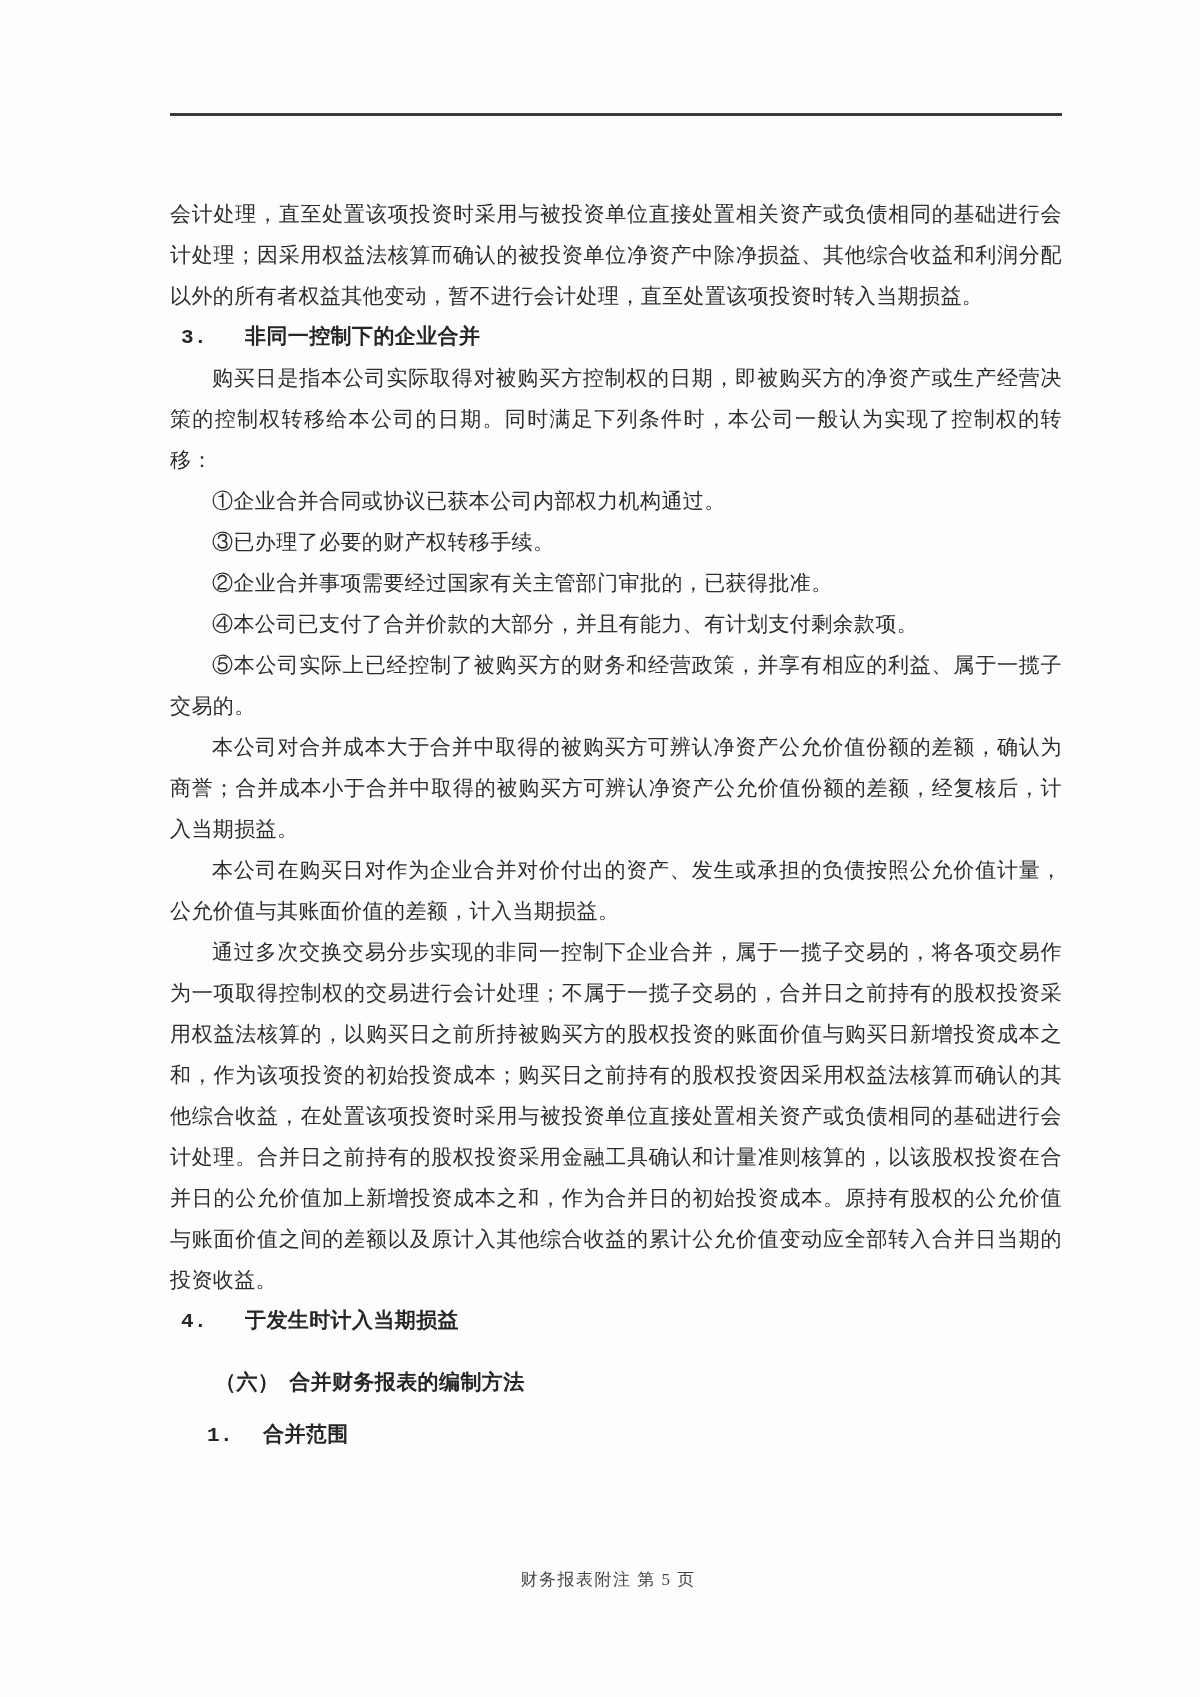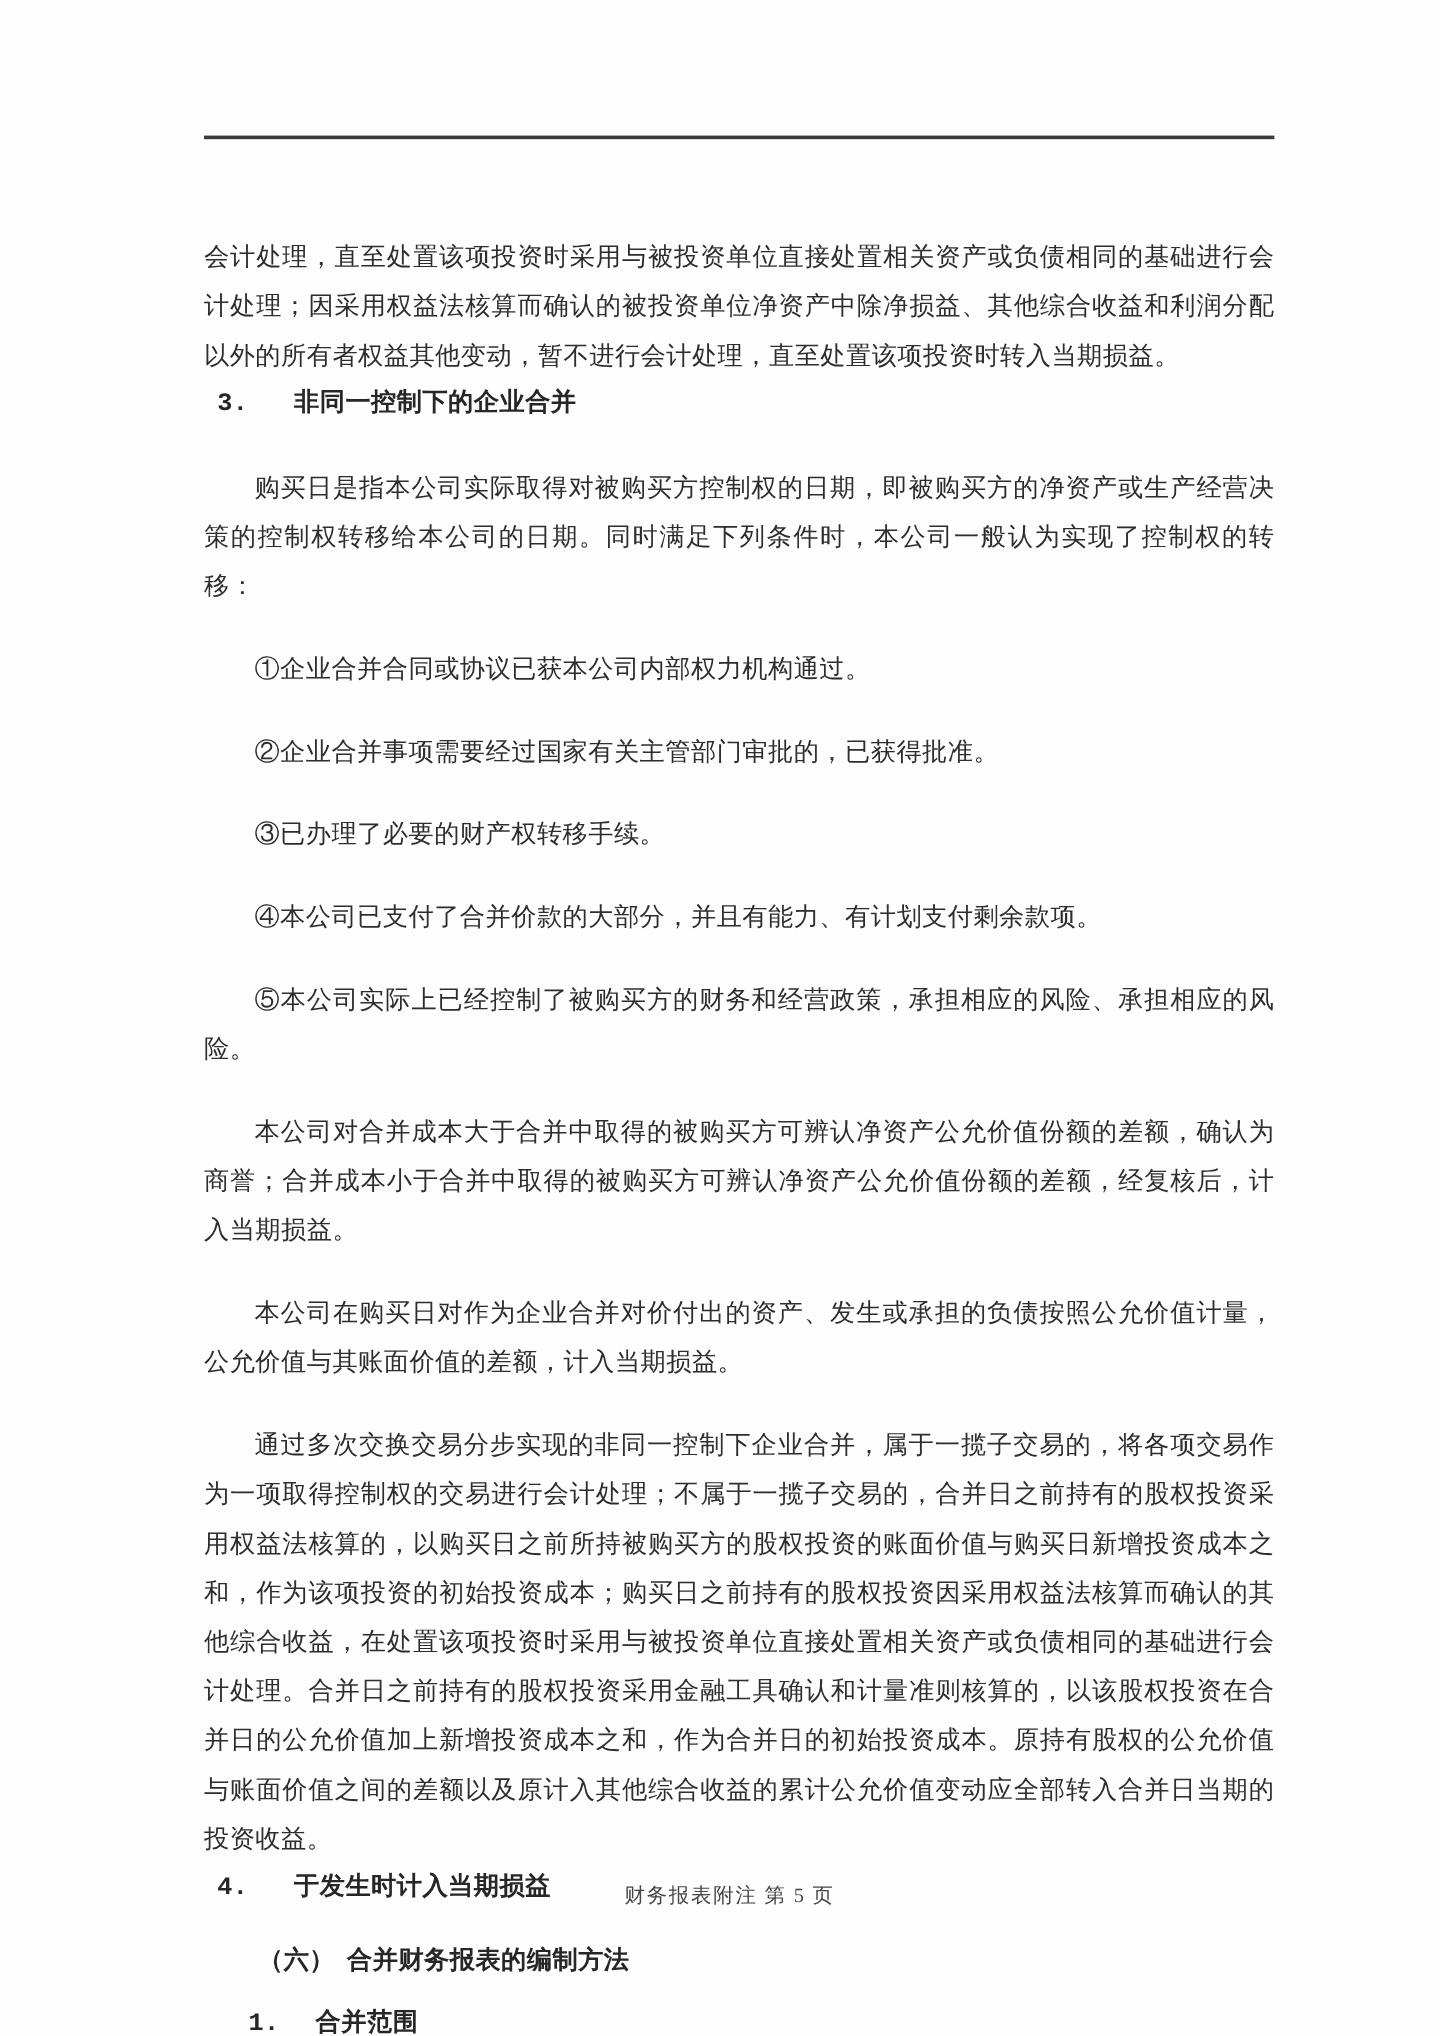--- a/index.html
+++ b/index.html
@@ -33,21 +33,20 @@
     font-size: 21px;
     line-height: 41px;
     color: #2d2d2d;
     font-family: "Liberation Serif", "DejaVu Serif", serif;
     text-align: justify;
     text-align-last: left;
     letter-spacing: 0.4px;
   }
   .content p.indent {
     text-indent: 2em;
-    margin-top: 28px;
   }
   .content p.heading {
     font-family: Liberation Mono, monospace;
     font-weight: bold;
     text-align: left;
     color: #262626;
   }
   .heading.num .h-num {
     margin-left: 11px;
     margin-right: 38px;
@@ -82,24 +81,24 @@
 </head>
 <body>
 
 <div class="page">
   <div class="top-rule"></div>
   <div class="content" id="content">
       <p class="para">会计处理，直至处置该项投资时采用与被投资单位直接处置相关资产或负债相同的基础进行会计处理；因采用权益法核算而确认的被投资单位净资产中除净损益、其他综合收益和利润分配以外的所有者权益其他变动，暂不进行会计处理，直至处置该项投资时转入当期损益。</p>
       <p class="heading num"><span class="h-num">3.</span><span class="h-title">非同一控制下的企业合并</span></p>
       <p class="para indent">购买日是指本公司实际取得对被购买方控制权的日期，即被购买方的净资产或生产经营决策的控制权转移给本公司的日期。同时满足下列条件时，本公司一般认为实现了控制权的转移：</p>
       <p class="para indent">①企业合并合同或协议已获本公司内部权力机构通过。</p>
+      <p class="para indent">③已办理了必要的财产权转移手续。</p>
       <p class="para indent">②企业合并事项需要经过国家有关主管部门审批的，已获得批准。</p>
-      <p class="para indent">③已办理了必要的财产权转移手续。</p>
       <p class="para indent">④本公司已支付了合并价款的大部分，并且有能力、有计划支付剩余款项。</p>
-      <p class="para indent">⑤本公司实际上已经控制了被购买方的财务和经营政策，承担相应的风险、承担相应的风险。</p>
+      <p class="para indent">⑤本公司实际上已经控制了被购买方的财务和经营政策，并享有相应的利益、属于一揽子交易的。</p>
       <p class="para indent">本公司对合并成本大于合并中取得的被购买方可辨认净资产公允价值份额的差额，确认为商誉；合并成本小于合并中取得的被购买方可辨认净资产公允价值份额的差额，经复核后，计入当期损益。</p>
       <p class="para indent">本公司在购买日对作为企业合并对价付出的资产、发生或承担的负债按照公允价值计量，公允价值与其账面价值的差额，计入当期损益。</p>
       <p class="para indent">通过多次交换交易分步实现的非同一控制下企业合并，属于一揽子交易的，将各项交易作为一项取得控制权的交易进行会计处理；不属于一揽子交易的，合并日之前持有的股权投资采用权益法核算的，以购买日之前所持被购买方的股权投资的账面价值与购买日新增投资成本之和，作为该项投资的初始投资成本；购买日之前持有的股权投资因采用权益法核算而确认的其他综合收益，在处置该项投资时采用与被投资单位直接处置相关资产或负债相同的基础进行会计处理。合并日之前持有的股权投资采用金融工具确认和计量准则核算的，以该股权投资在合并日的公允价值加上新增投资成本之和，作为合并日的初始投资成本。原持有股权的公允价值与账面价值之间的差额以及原计入其他综合收益的累计公允价值变动应全部转入合并日当期的投资收益。</p>
       <p class="heading num"><span class="h-num">4.</span><span class="h-title">于发生时计入当期损益</span></p>
       <p class="heading section"><span class="h-num">（六）</span><span class="h-title">合并财务报表的编制方法</span></p>
       <p class="heading sub"><span class="h-num">1.</span><span class="h-title">合并范围</span></p>
     </div>
   <div class="footer">
     <span>财务报表附注 第 5 页</span>
   </div>

